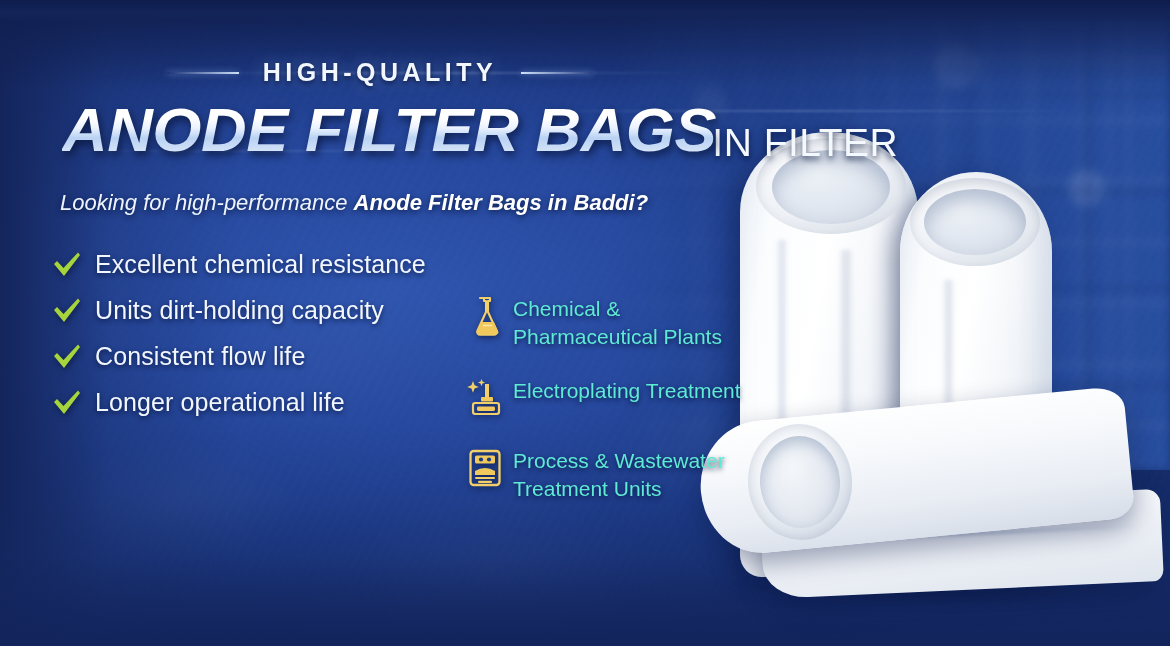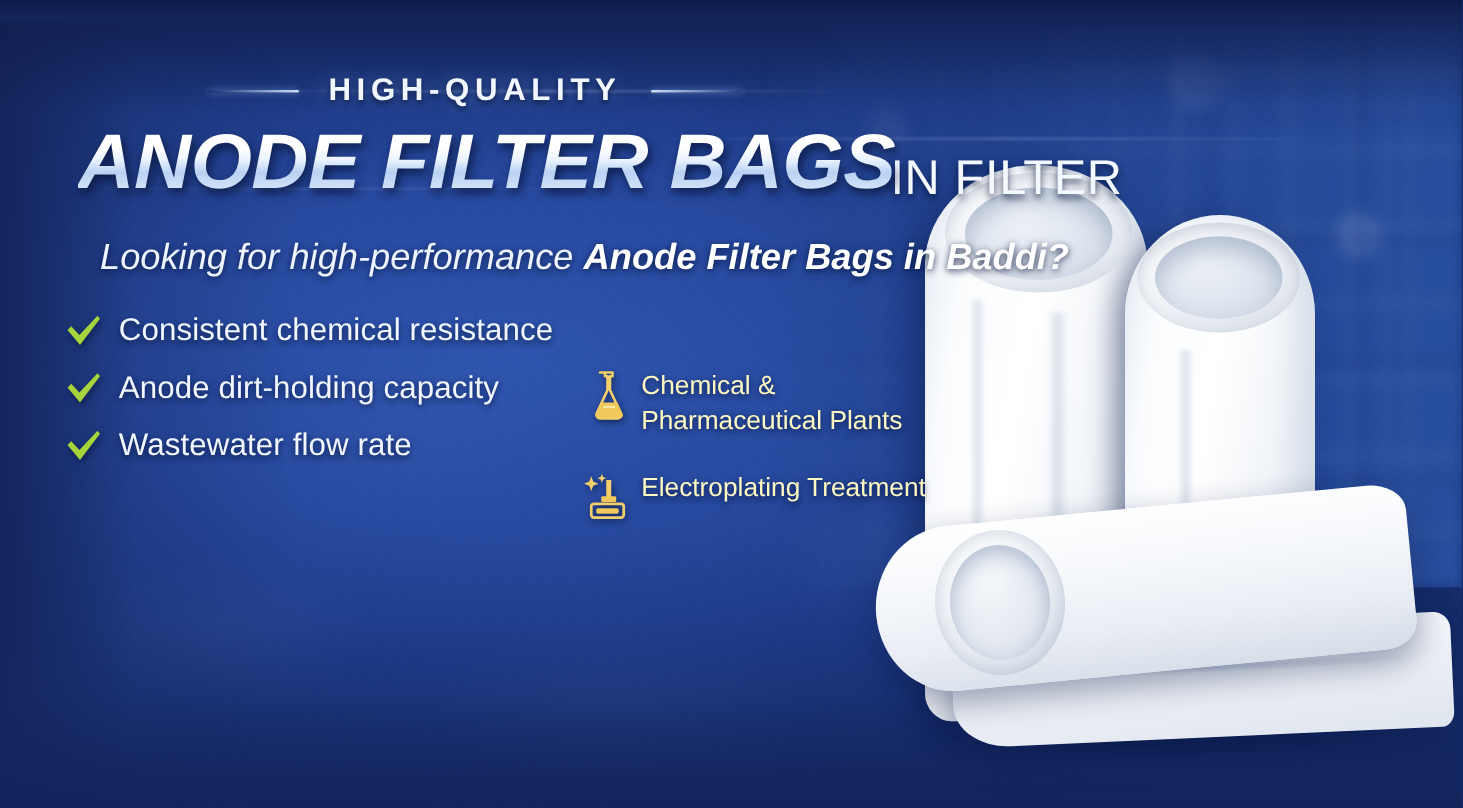--- a/index.html
+++ b/index.html
@@ -147,26 +147,25 @@
     background:linear-gradient(to right, rgba(255,255,255,0), rgba(215,235,255,.55), rgba(255,255,255,0));
     filter:blur(1px);
   }
   .streak.s1 { left:180px; top:72px;  width:520px; opacity:.45; }
   .streak.s2 { left:520px; top:110px; width:560px; opacity:.38; }
   .streak.s3 { left:60px;  top:150px; width:420px; opacity:.25; }
 
   
   .subtitle {
     position:absolute; left:60px; top:190px;
-    font-size:29px;
+    font-size:22px;
     font-style:italic;
     color:#eef4ff;
     text-shadow:0 2px 6px rgba(6,18,55,.85);
     white-space:nowrap;
-    margin-left:20px;
   }
   .subtitle b { font-weight:bold; color:#ffffff; }
 
   
   .features {
     position:absolute; left:52px; top:250px;
     display:flex; flex-direction:column; gap:17px;
   }
   .feature {
     display:flex; align-items:center; gap:13px;
@@ -190,21 +189,21 @@
     display:flex; flex-direction:column; gap:26px;
   }
   .application {
     display:flex; align-items:flex-start; gap:9px;
   }
   .app-icon { width:38px; height:44px; flex:0 0 auto; display:block;
     filter:drop-shadow(1px 2px 3px rgba(5,16,50,.65)); }
   .app-label {
     font-size:21px;
     line-height:1.32;
-    color:#fef9c3;
+    color:#5eead4;
     text-shadow:0 2px 5px rgba(6,18,55,.8);
     padding-top:1px;
     max-width:250px;
   }
 
   
   .product-area { position:absolute; right:0; top:0; width:460px; height:646px; }
 
   .bag-upright {
     position:absolute;
@@ -336,37 +335,43 @@
   <div class="subtitle">
     <span>Looking for high-performance </span><b>Anode Filter Bags in Baddi?</b>
   </div>
 
   <div class="features">
 
     <div class="feature">
       <svg class="check-icon" viewBox="0 0 30 28">
         <path d="M2 13 L5 10 L11.5 17 L26 1.5 L28 4 L12 25 Z" fill="#a5d43c"></path>
       </svg>
-      <span class="feature-label">Consistent chemical resistance</span>
+      <span class="feature-label">Excellent chemical resistance</span>
     </div>
 
     <div class="feature">
       <svg class="check-icon" viewBox="0 0 30 28">
         <path d="M2 13 L5 10 L11.5 17 L26 1.5 L28 4 L12 25 Z" fill="#a5d43c"></path>
       </svg>
-      <span class="feature-label">Anode dirt-holding capacity</span>
+      <span class="feature-label">Units dirt-holding capacity</span>
     </div>
 
     <div class="feature">
       <svg class="check-icon" viewBox="0 0 30 28">
         <path d="M2 13 L5 10 L11.5 17 L26 1.5 L28 4 L12 25 Z" fill="#a5d43c"></path>
       </svg>
-      <span class="feature-label">Wastewater flow rate</span>
-    </div>
-
+      <span class="feature-label">Consistent flow life</span>
+    </div>
+
+    <div class="feature">
+      <svg class="check-icon" viewBox="0 0 30 28">
+        <path d="M2 13 L5 10 L11.5 17 L26 1.5 L28 4 L12 25 Z" fill="#a5d43c"></path>
+      </svg>
+      <span class="feature-label">Longer operational life</span>
+    </div>
 
   </div>
 
   <div class="applications">
 
     <div class="application">
       <svg class="app-icon" viewBox="0 0 38 44">
         <path d="M14 4 h10 v3 h-2 v11 l8.5 18.5a3 3 0 0 1-2.7 4.3H14.2a3 3 0 0 1-2.7-4.3L20 18V7h-2V4z" fill="none" stroke="#f2cf6a" stroke-width="2.1" stroke-linejoin="round"></path>
         <path d="M15 28 h13 l4.2 9.2a2.4 2.4 0 0 1-2.2 3.4H13.2a2.4 2.4 0 0 1-2.2-3.4z" fill="#f0c85c"></path>
         <path d="M17.5 31.5 h8" stroke="#fbe8a8" stroke-width="1.6" stroke-linecap="round"></path>
@@ -379,16 +384,28 @@
         <path d="M7 5 l1.6 4.2L12.8 11l-4.2 1.6L7 16.8 5.4 12.6 1.2 11l4.2-1.8z" fill="#f2cf6a"></path>
         <path d="M15.5 3 l1 2.6 2.6 1-2.6 1-1 2.6-1-2.6-2.6-1 2.6-1z" fill="#f2cf6a"></path>
         <rect x="19" y="8" width="4" height="14" fill="#f2cf6a"></rect>
         <rect x="15" y="21" width="12" height="4.5" rx="1" fill="#f0c85c"></rect>
         <rect x="7" y="27" width="26" height="11" rx="2.2" fill="none" stroke="#f2cf6a" stroke-width="2.2"></rect>
         <rect x="11" y="30.5" width="18" height="4.5" rx="1.4" fill="#f0c85c"></rect>
       </svg>
       <span class="app-label">Electroplating Treatment</span>
     </div>
 
+    <div class="application">
+      <svg class="app-icon" viewBox="0 0 38 44">
+        <rect x="4.5" y="5" width="29" height="34" rx="3.2" fill="none" stroke="#f2cf6a" stroke-width="2.3"></rect>
+        <rect x="9" y="9.5" width="20" height="8" rx="1.6" fill="#f0c85c"></rect>
+        <circle cx="15" cy="13.5" r="2.1" fill="#1d3a86"></circle>
+        <circle cx="23" cy="13.5" r="2.1" fill="#1d3a86"></circle>
+        <path d="M9 25 q10 -6 20 0 v4 H9z" fill="#f0c85c"></path>
+        <rect x="9" y="31" width="20" height="2.1" rx="1" fill="#f2cf6a"></rect>
+        <rect x="12" y="34.8" width="14" height="2.1" rx="1" fill="#f2cf6a"></rect>
+      </svg>
+      <span class="app-label">Process &amp; Wastewater Treatment Units</span>
+    </div>
 
   </div>
 
 </div>
 
 </body></html>

